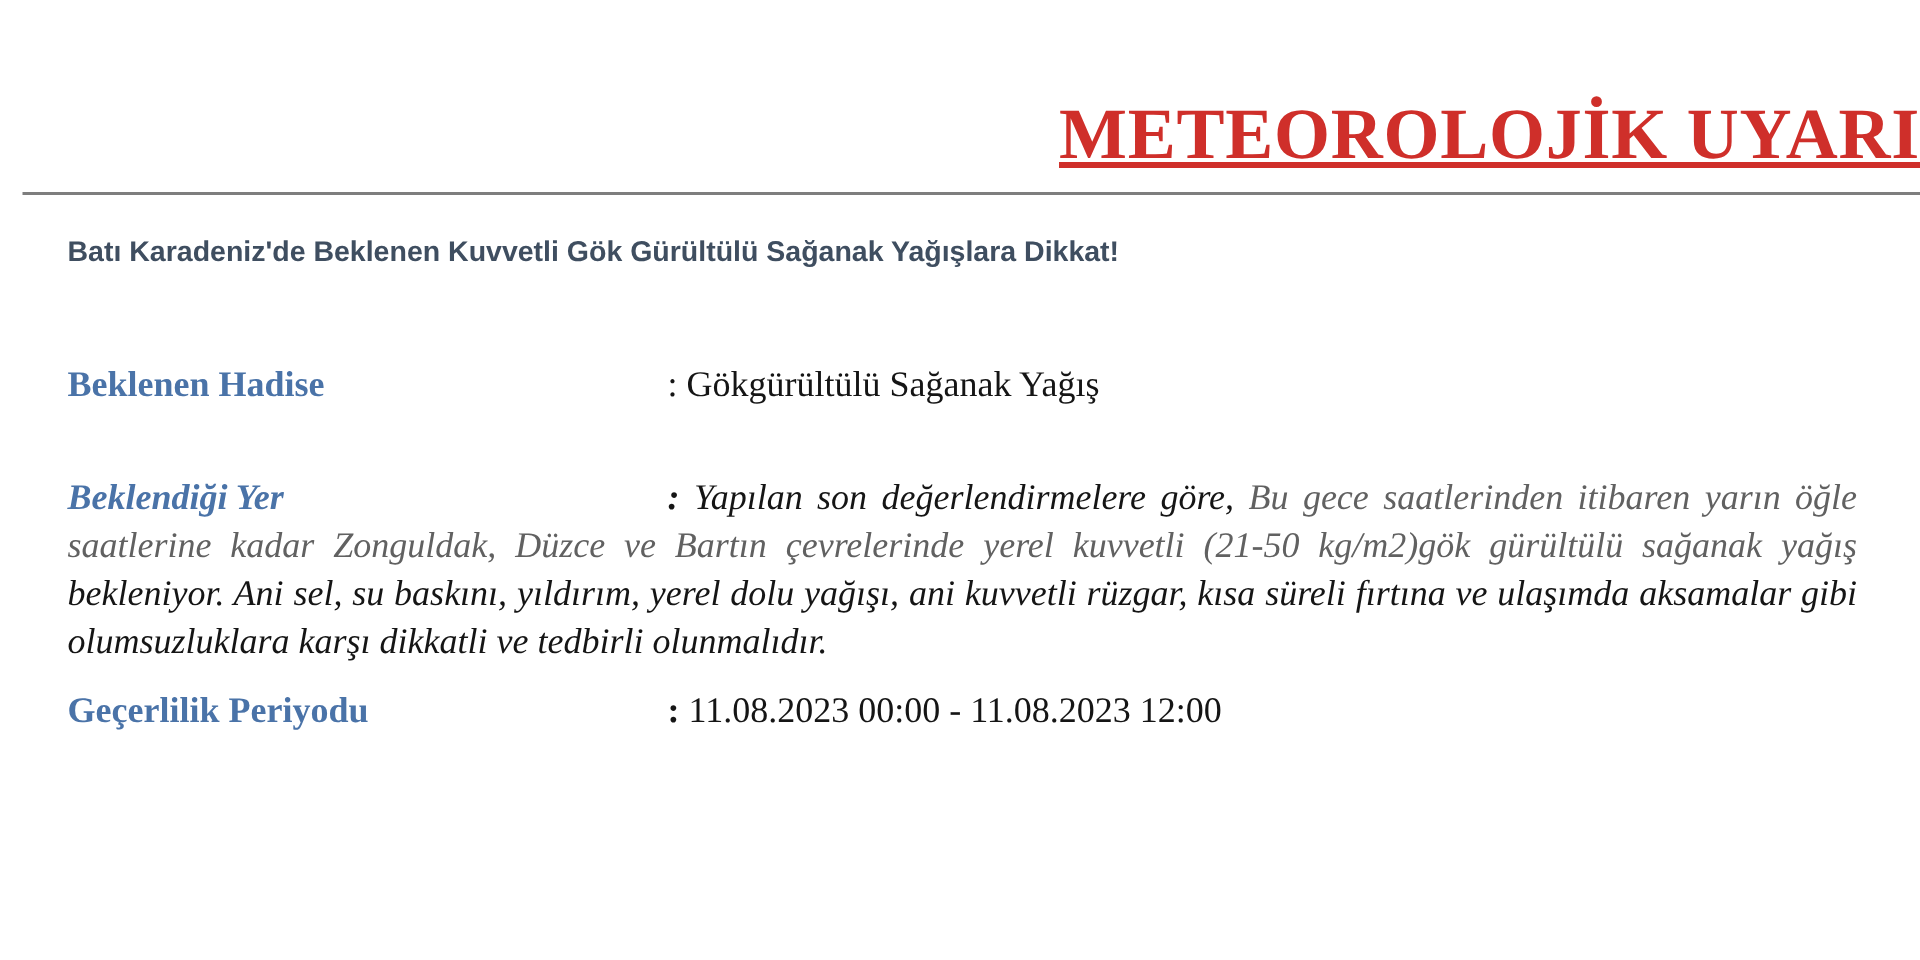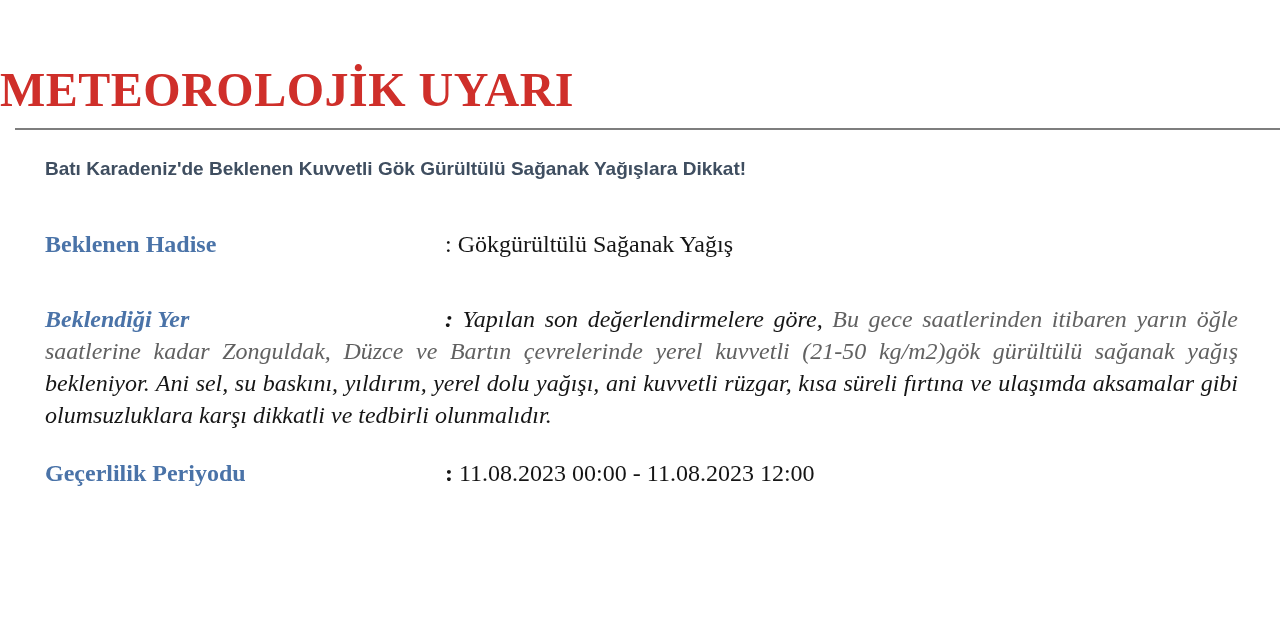--- a/index.html
+++ b/index.html
@@ -16,50 +16,51 @@
   * { box-sizing: border-box; }
   html, body {
     margin: 0; padding: 0;
     width: 1280px; height: 640px;
     background: #ffffff;
     font-family: "Liberation Serif", serif;
     overflow: hidden;
   }
   h1.doc-title {
     margin: 64px 0 0 0;
-    text-align: left;
+    text-align: right;
     font-family: "Liberation Serif", serif;
     font-weight: bold;
     font-size: 48px;
     line-height: 52px;
     color: var(--title-red);
     letter-spacing: 0.5px;
+    text-decoration: underline;
   }
   hr.title-rule {
     border: none;
     border-top: 2px solid var(--divider-gray);
     margin: 12px 0 0 15px;
   }
   h2.doc-subtitle {
     margin: 22px 40px 0 45px;
     font-family: "Liberation Sans", sans-serif;
     font-weight: bold;
     font-size: 19px;
     line-height: 34px;
     color: var(--subtitle-dark);
   }
   .row {
     margin: 0 42px 0 45px;
     font-size: 24px;
     line-height: 32px;
     color: var(--text-black);
   }
-  .row-event      { margin-top: 42px; }
+  .row-event      { margin-top: 55px; }
   .row-location   { margin-top: 43px; text-align: justify; font-style: italic; }
-  .row-period     { margin-top: 26px; }
+  .row-period     { margin-top: 14px; }
   .row-severity   { margin-top: 28px; }
   .row-measures   { margin-top: 44px; }
   .label-cell {
     display: inline-block;
     width: 400px;
     vertical-align: baseline;
   }
   .field-label {
     font-weight: bold;
     color: var(--label-blue);

